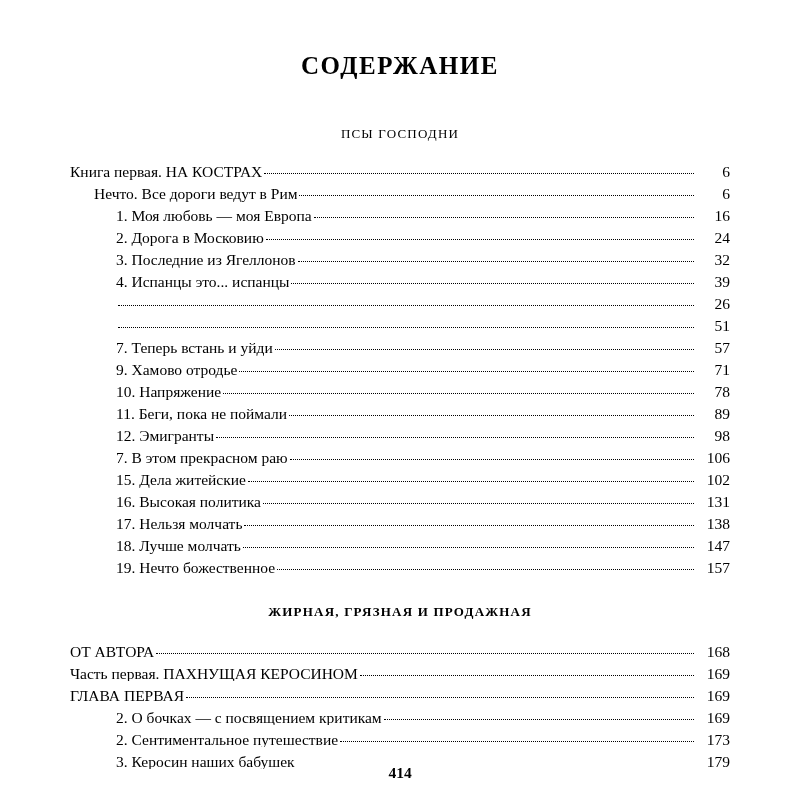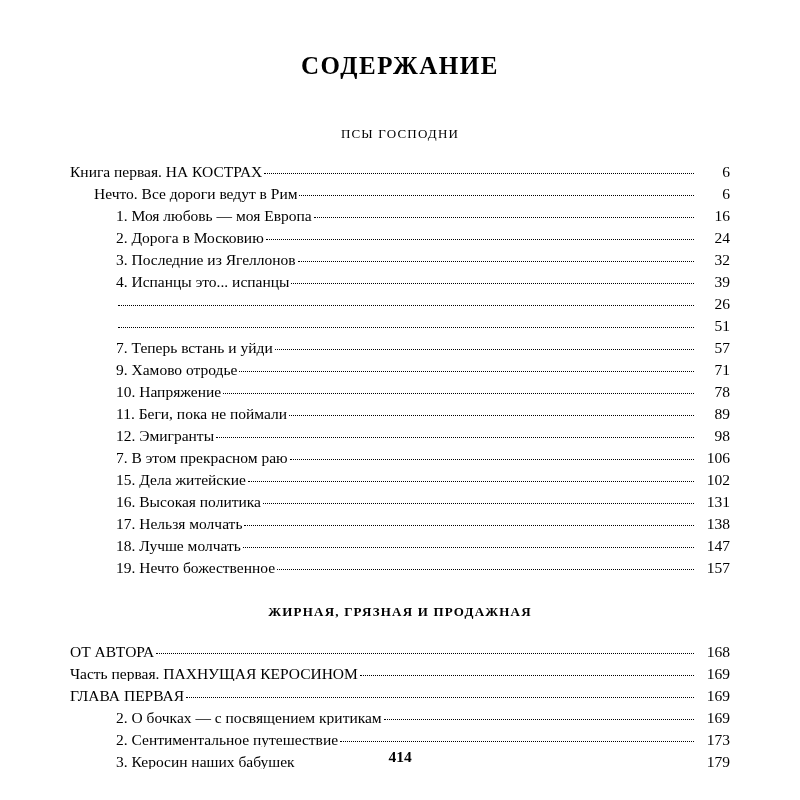--- a/index.html
+++ b/index.html
@@ -76,21 +76,21 @@
   
   .lvl0 { padding-left: 0px; }
   .lvl1 { padding-left: 24px; }
   .lvl2 { padding-left: 46px; justify-content: space-between; }
 
   .bold { font-weight: normal; }
   .normal { font-weight: normal; }
 
   .folio {
     position: absolute;
-    bottom: 34px;
+    bottom: 18px;
     left: 0;
     right: 0;
     text-align: center;
     font-weight: bold;
     font-size: 15.5px;
     font-family: "Liberation Serif", serif;
   }
 </style>
 </head>
 <body>

